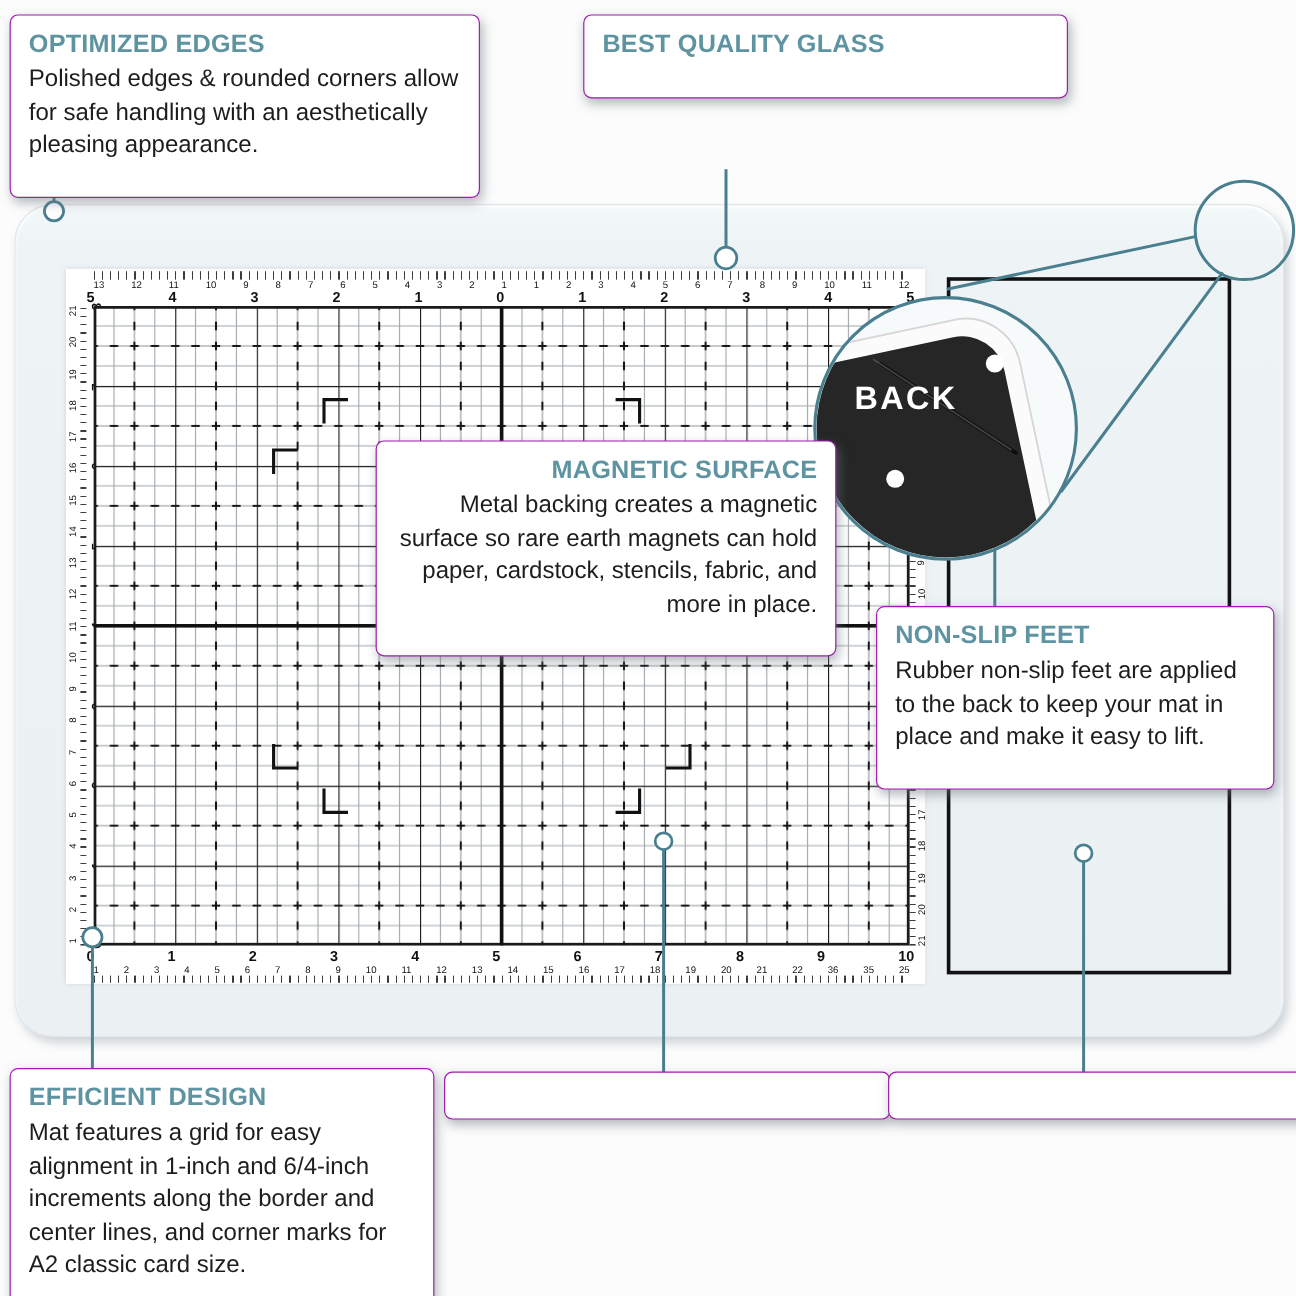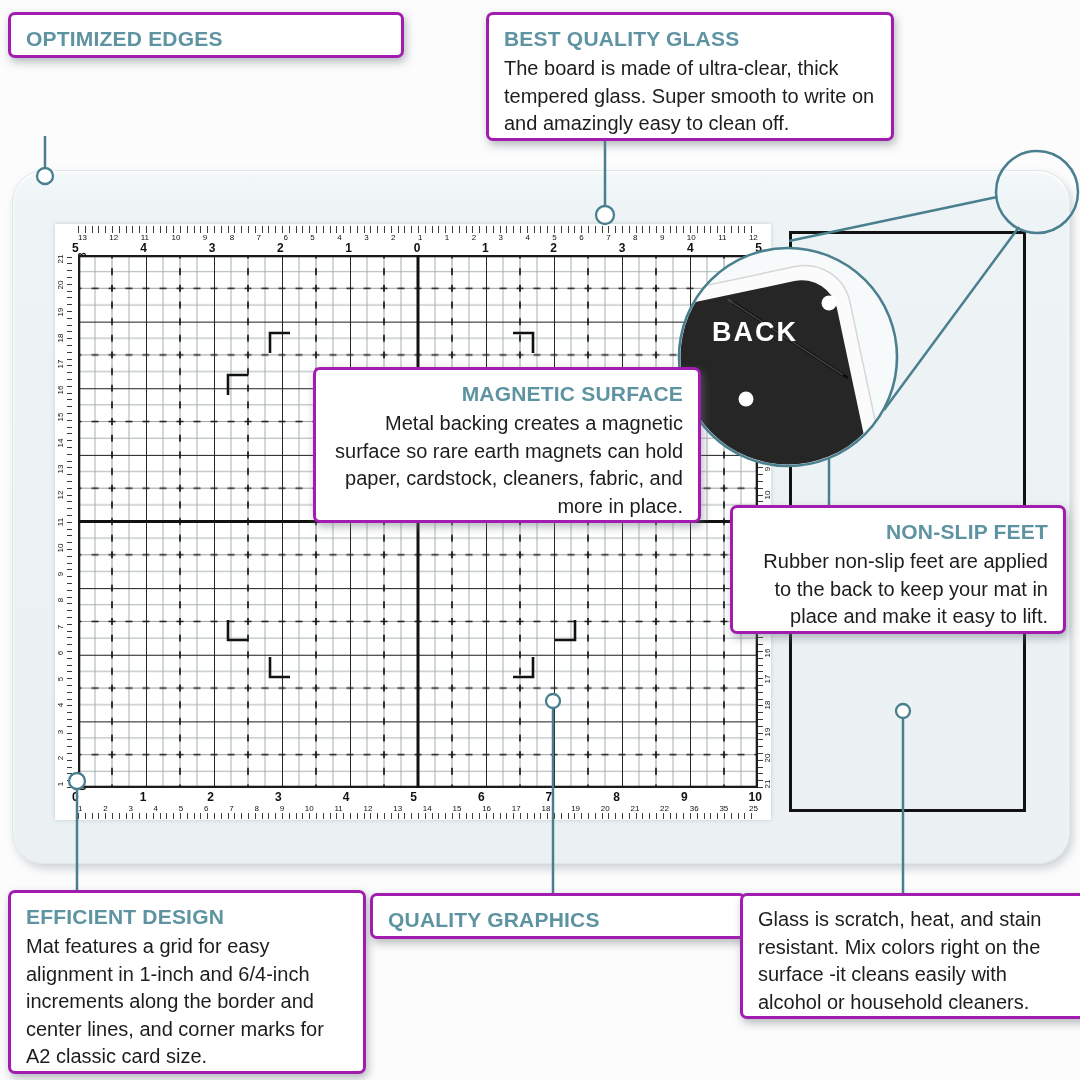--- a/index.html
+++ b/index.html
@@ -28,22 +28,22 @@
   .numcol{display:flex;flex-direction:column;justify-content:space-between;
           align-items:center;color:#111;}
   .numcol.cm{font-size:8px;line-height:8px;}
   .numcol.inch{font-size:11px;font-weight:bold;line-height:11px;}
   .numcol.rot span{transform:rotate(-90deg);}
 
   
   .backrect{left:789px;top:231px;width:231px;height:575px;border:3px solid #121212;}
 
   
-  .callout{background:#ffffff;border:3px solid #a21caf;border-radius:7px;
-           padding:10px 15px 0 15px;
+  .callout{background:#ffffff;border:1px solid #a21caf;border-radius:7px;
+           padding:10px 15px 28px 15px;
            box-shadow:2px 4px 9px rgba(110,120,128,.5);z-index:30;}
   .callout h3{margin:2px 0 4px 0;font-size:21px;letter-spacing:.2px;
               color:#5e93a1;font-weight:bold;}
   .callout p{margin:0;font-size:20px;line-height:1.38;color:#1d1d1d;}
 
   svg{display:block;}
   .overlay{left:0;top:0;z-index:20;pointer-events:none;}
   .gridsvg{left:78px;top:255px;z-index:5;}
 </style>
 </head>
@@ -265,41 +265,39 @@
       <circle cx="746" cy="399" r="7.5" fill="#ffffff"></circle>
       <circle cx="829" cy="303" r="7.5" fill="#ffffff"></circle>
       <text x="712" y="341" font-size="27" font-weight="bold" letter-spacing="2" fill="#ffffff">BACK</text>
     </g>
     <circle cx="788" cy="357" r="109" fill="none" stroke="#4a7f8f" stroke-width="2.6"></circle>
   </g>
 </svg>
 
 <div class="abs callout" style="left:8px;top:12px;width:360px;">
   <h3>OPTIMIZED EDGES</h3>
+  <p>Polished edges &amp; rounded corners allow for safe handling with an aesthetically pleasing appearance.</p>
 </div>
 
 <div class="abs callout" style="left:486px;top:12px;width:372px;">
   <h3>BEST QUALITY GLASS</h3>
-  <p>The board is made of ultra-clear, thick tempered glass. Super smooth to write on and amazingly easy to clean off.</p>
 </div>
 
 <div class="abs callout" style="left:313px;top:367px;width:352px;text-align:right;">
   <h3>MAGNETIC SURFACE</h3>
-  <p>Metal backing creates a magnetic surface so rare earth magnets can hold paper, cardstock, cleaners, fabric, and more in place.</p>
-</div>
-
-<div class="abs callout" style="left:730px;top:505px;width:300px;text-align:right;">
+  <p>Metal backing creates a magnetic surface so rare earth magnets can hold paper, cardstock, stencils, fabric, and more in place.</p>
+</div>
+
+<div class="abs callout" style="left:730px;top:505px;width:300px;">
   <h3>NON-SLIP FEET</h3>
   <p>Rubber non-slip feet are applied to the back to keep your mat in place and make it easy to lift.</p>
 </div>
 
 <div class="abs callout" style="left:8px;top:890px;width:322px;">
   <h3>EFFICIENT DESIGN</h3>
   <p>Mat features a grid for easy alignment in 1-inch and 6/4-inch increments along the border and center lines, and corner marks for A2 classic card size.</p>
 </div>
 
 <div class="abs callout" style="left:370px;top:893px;width:340px;">
-  <h3>QUALITY GRAPHICS</h3>
 </div>
 
 <div class="abs callout" style="left:740px;top:893px;width:316px;">
-  <p>Glass is scratch, heat, and stain resistant. Mix colors right on the surface -it cleans easily with alcohol or household cleaners.</p>
 </div>
 
 </body></html>

